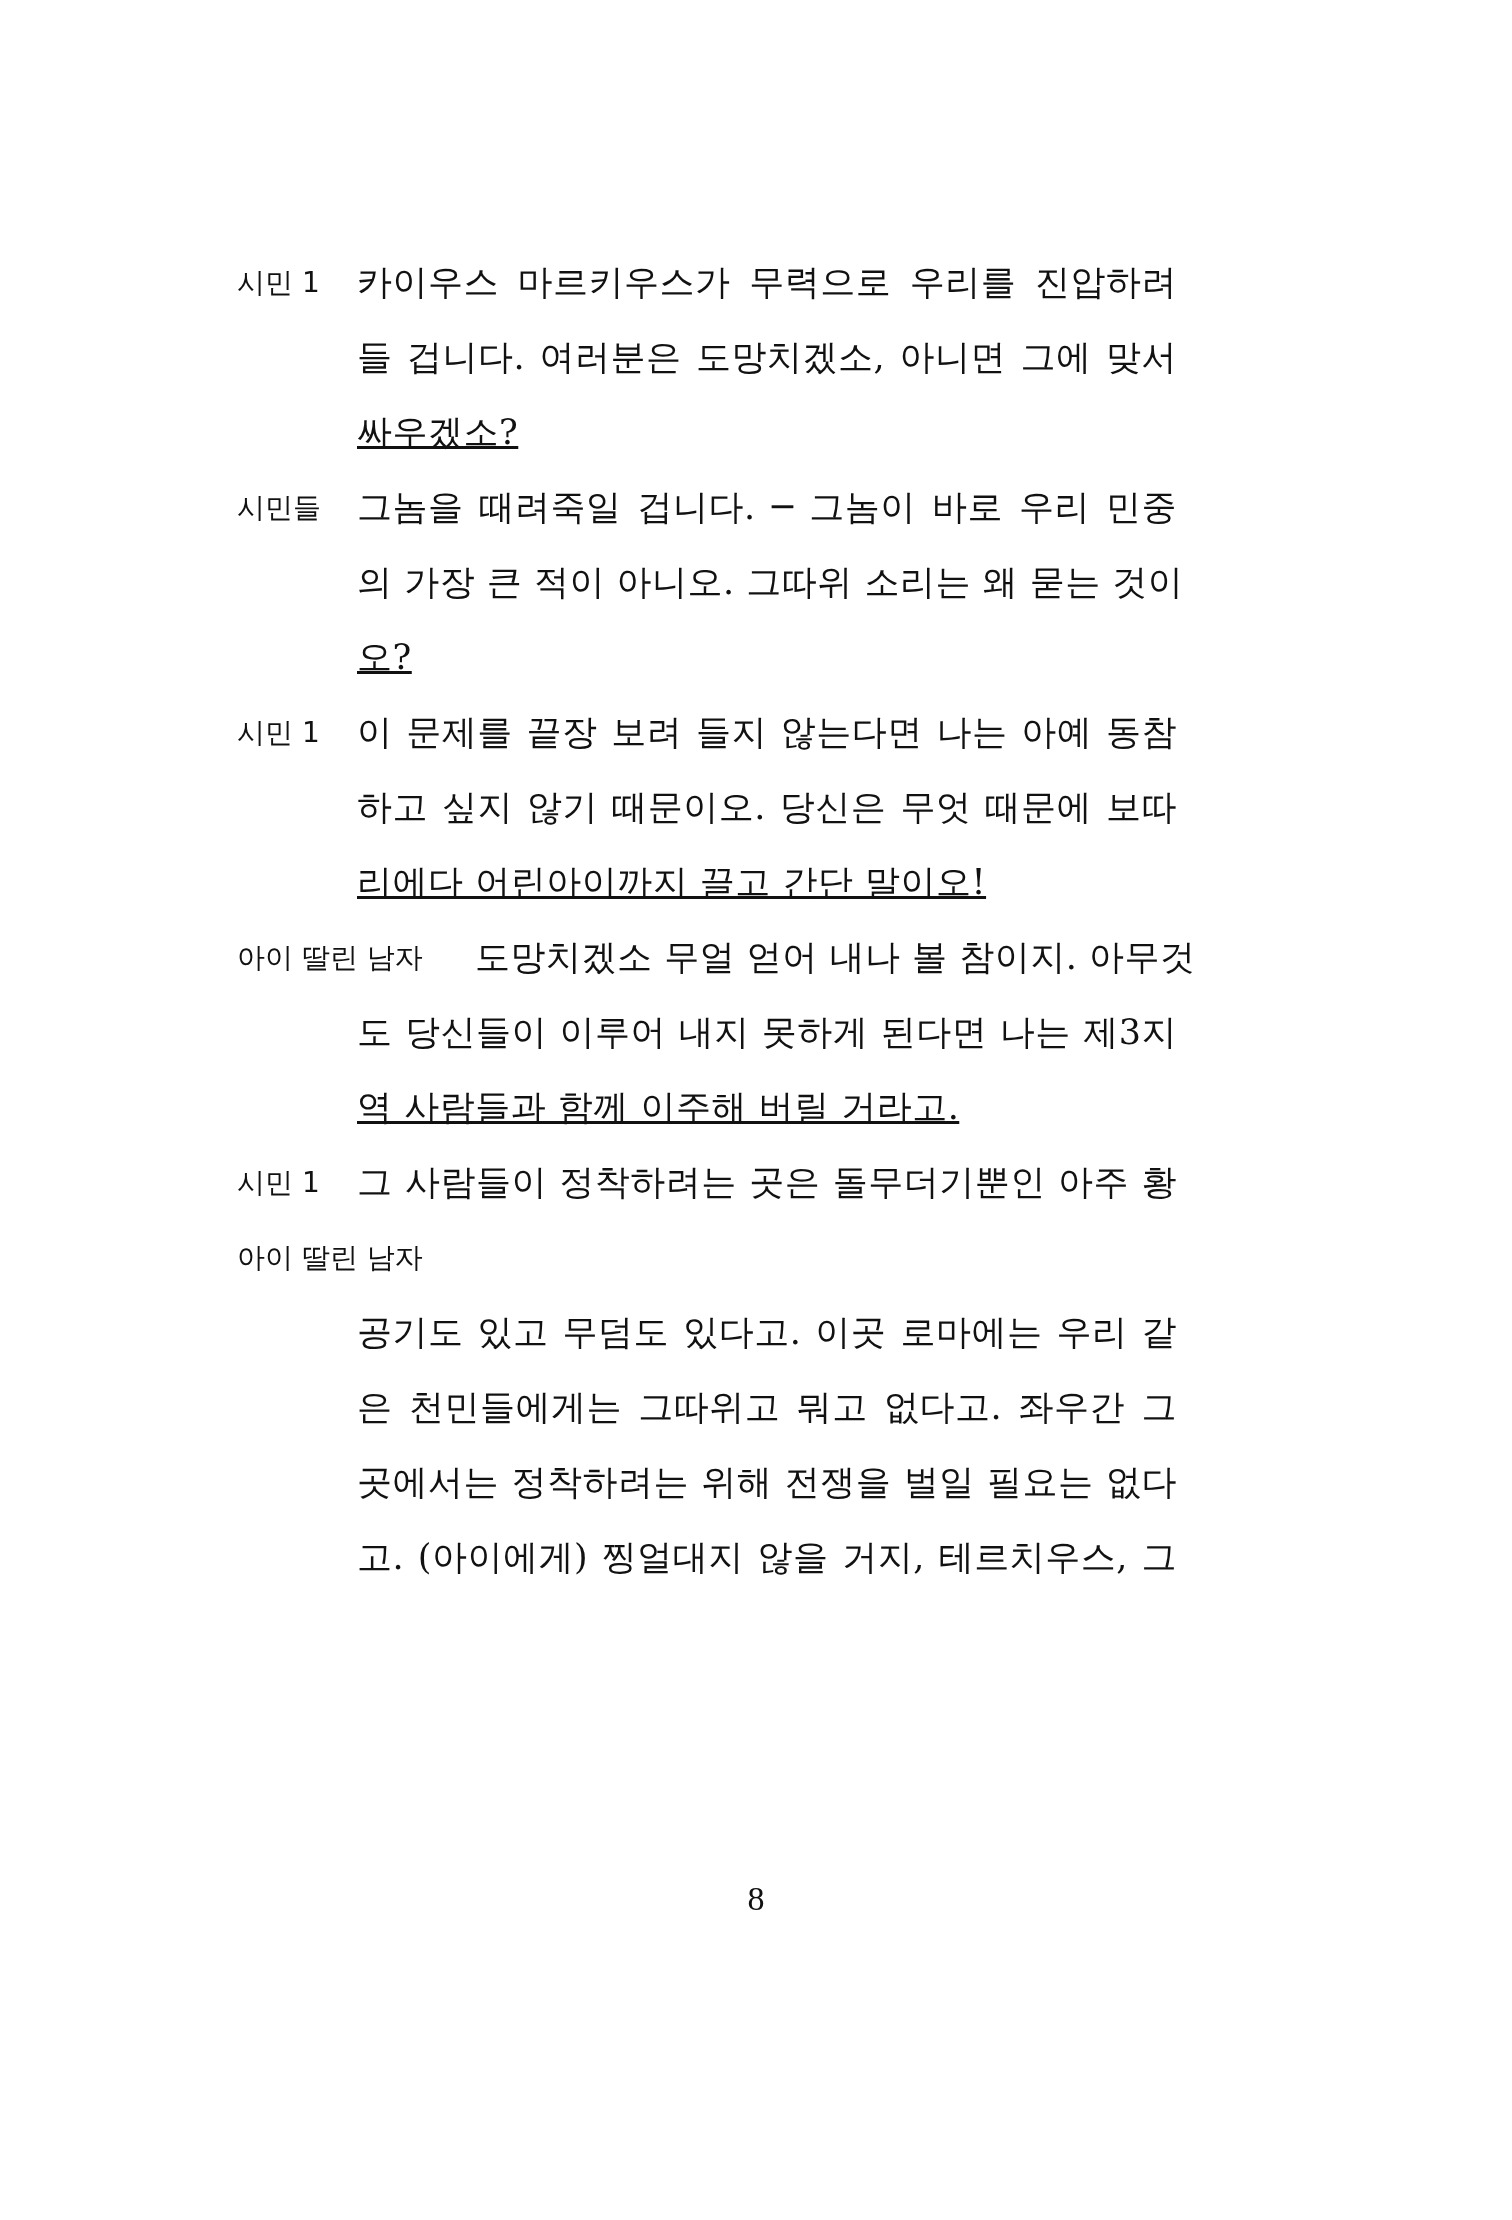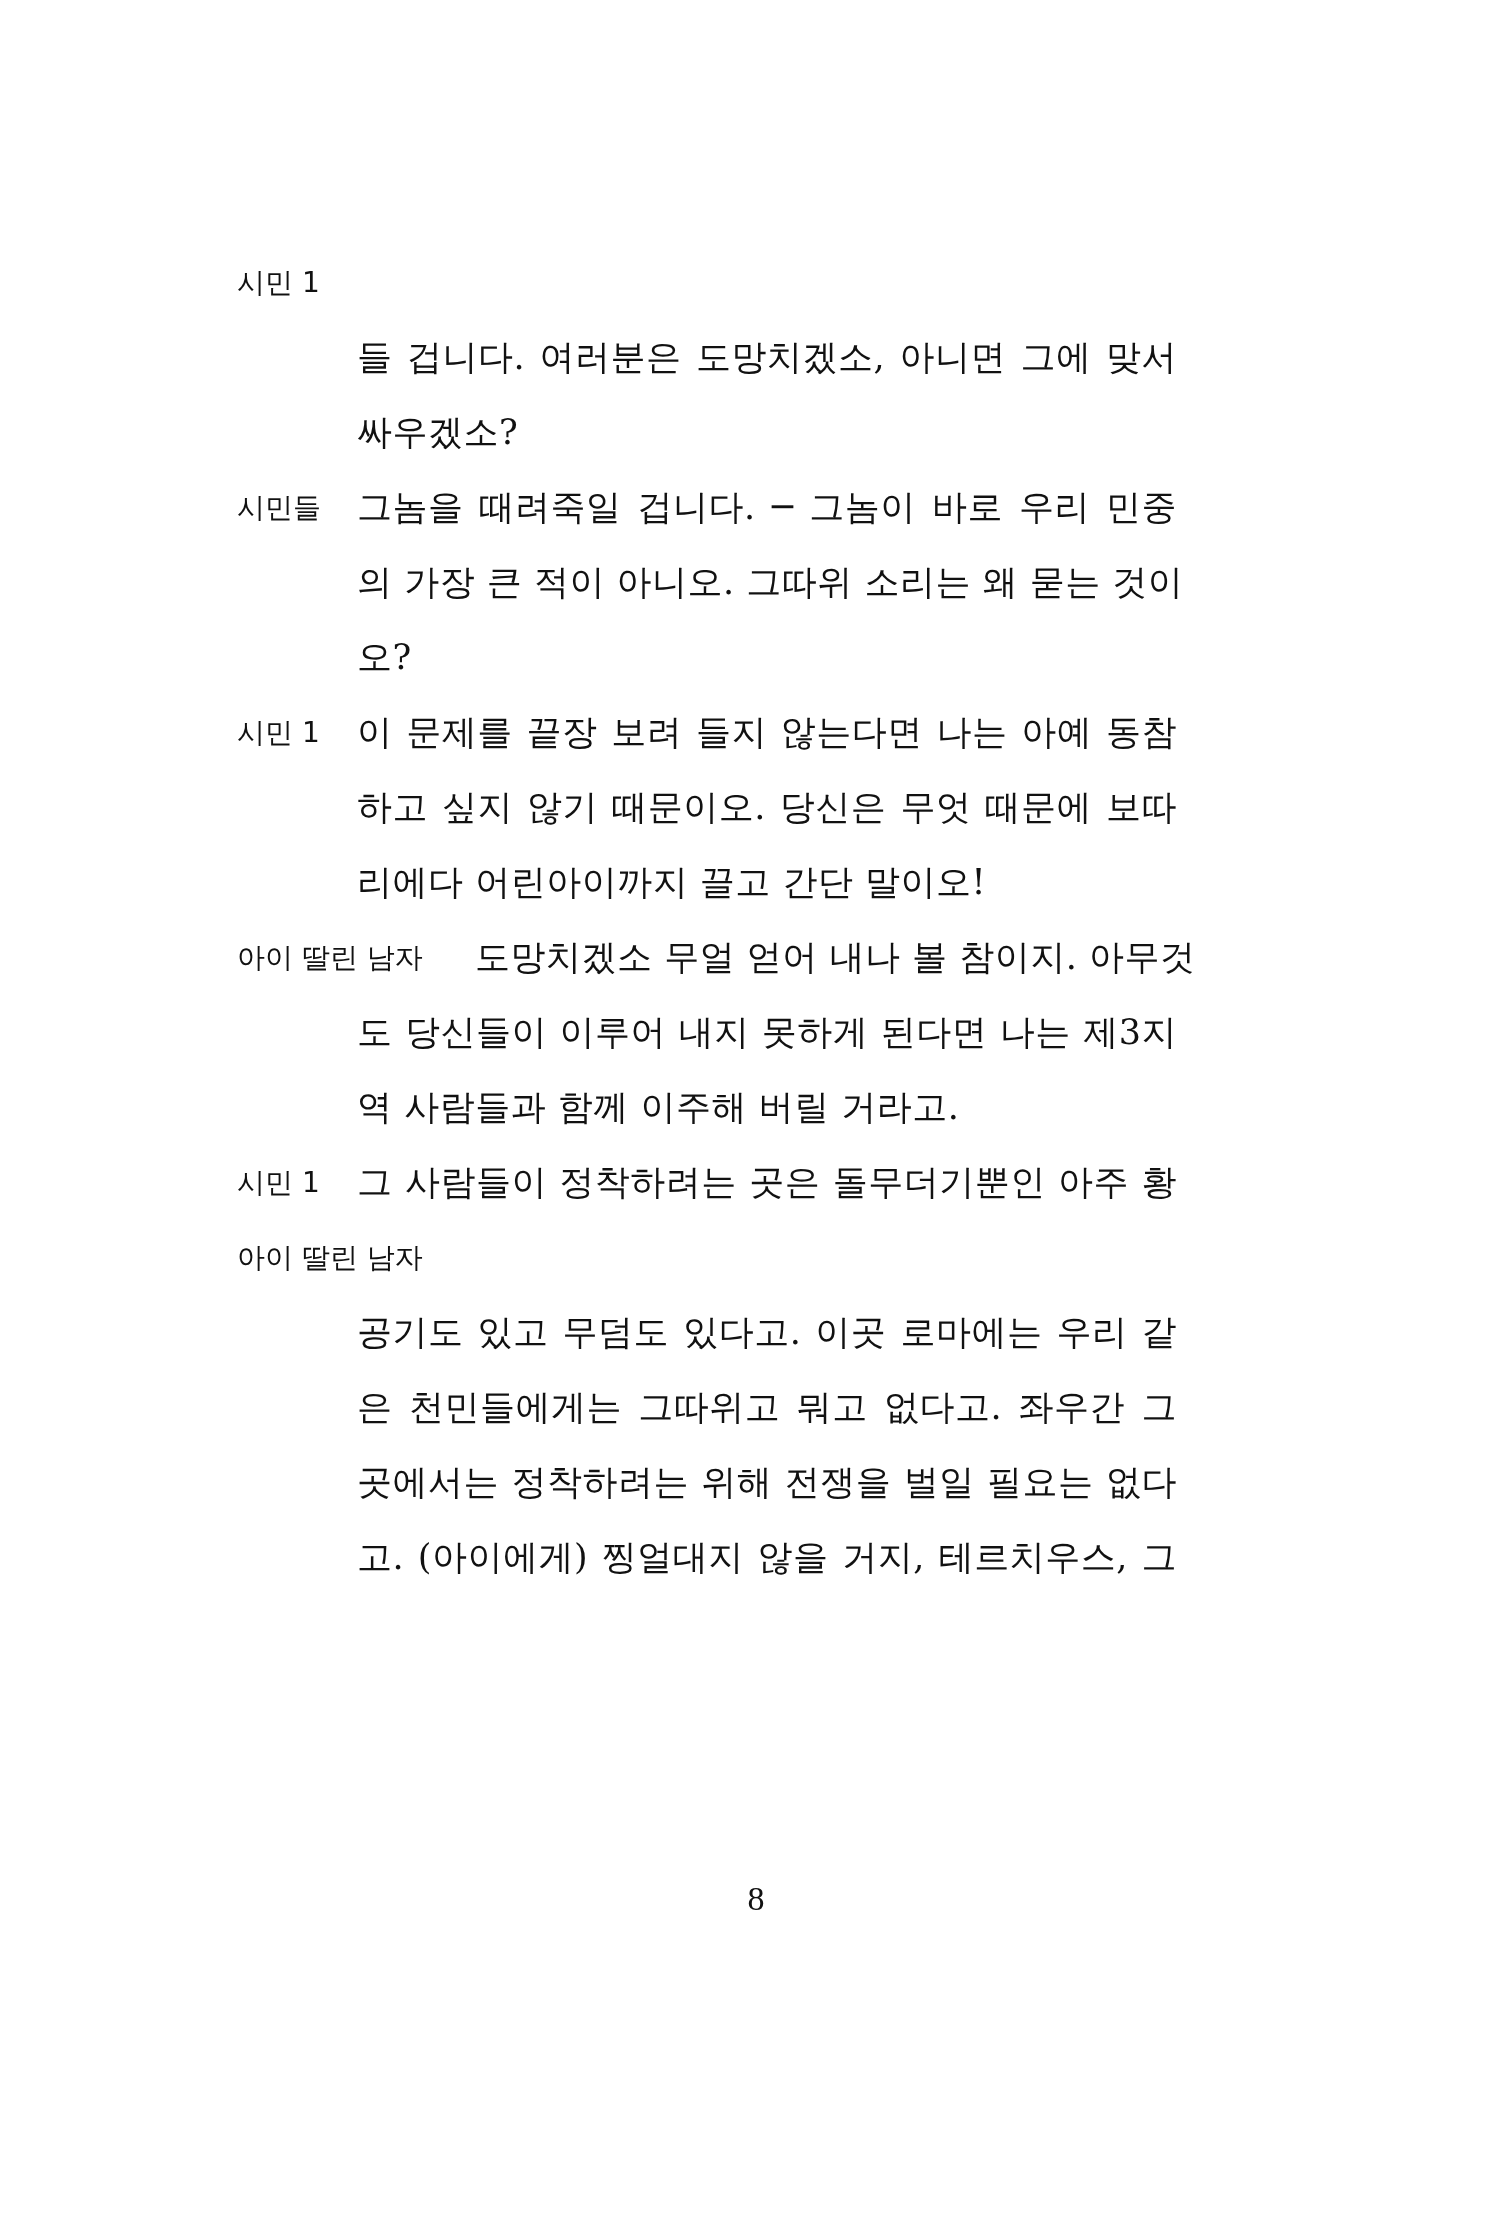--- a/index.html
+++ b/index.html
@@ -16,34 +16,35 @@
     }
     .speaker {
       position: absolute; left: 0; top: 0;
       font-family: "DejaVu Sans", "Liberation Sans", sans-serif;
       font-size: 28px; letter-spacing: 0; text-align: right;
     }
     .text {
       position: absolute; left: 120px; right: 0; top: 0;
       text-align: justify; text-align-last: justify; letter-spacing: 0.5px;
     }
-    .text.last { text-align-last: left; }
+    .text.last { text-align-last: left; text-decoration: underline; }
     .page-number {
       position: absolute; left: 0; width: 1512px; top: 1880px;
       text-align: center; font-family: "Liberation Serif", serif; font-size: 34px;
     }
   </style>
 </head>
 <body>
 
 <div class="page">
   <div class="script">
 
     <div class="line">
       <span class="speaker">시민 1</span>
+      <span class="text">카이우스 마르키우스가 무력으로 우리를 진압하려</span>
     </div>
     <div class="line">
       <span class="text">들 겁니다. 여러분은 도망치겠소, 아니면 그에 맞서</span>
     </div>
     <div class="line">
       <span class="text last">싸우겠소?</span>
     </div>
 
     <div class="line">
       <span class="speaker">시민들</span>

